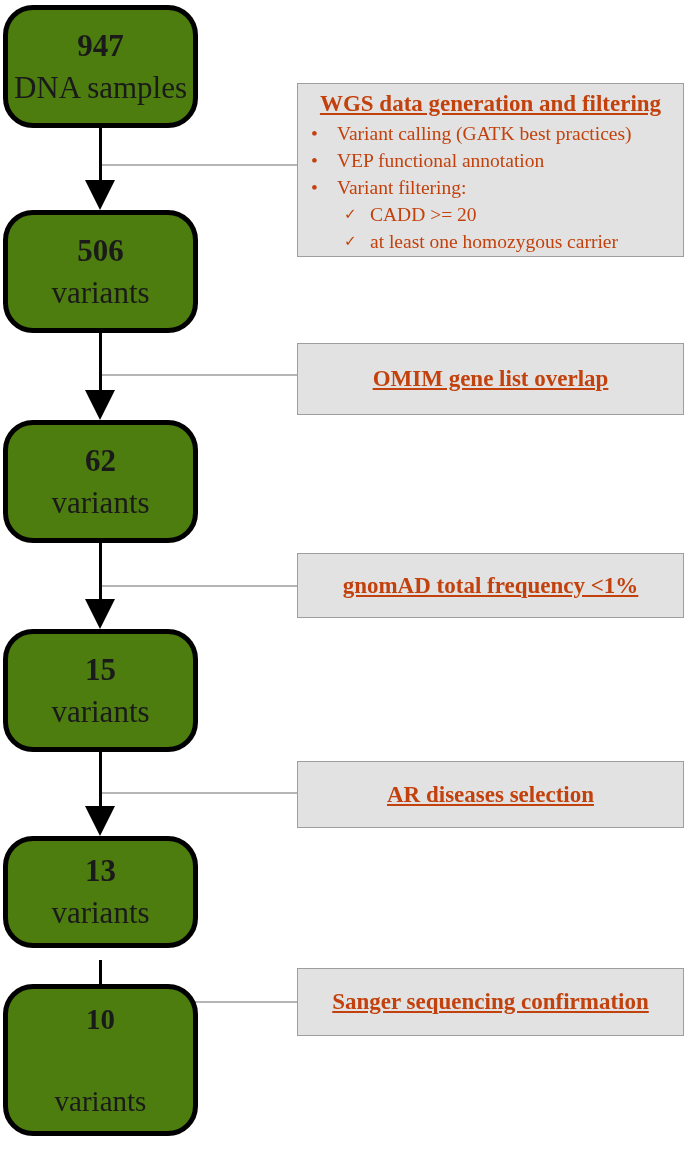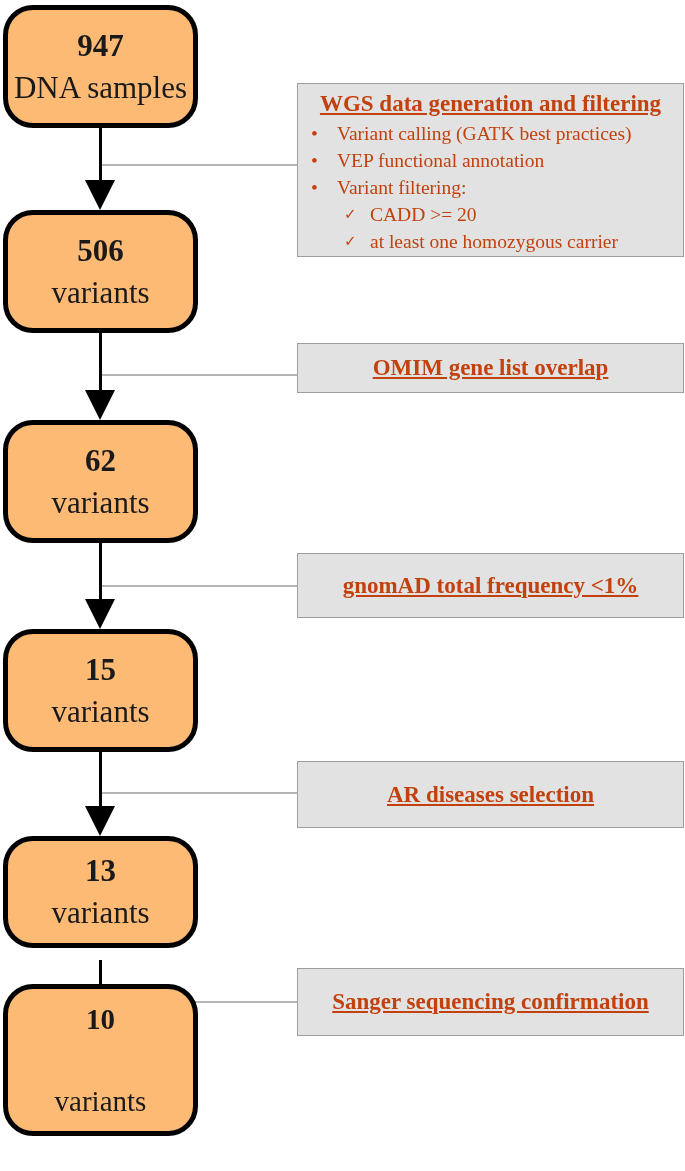--- a/index.html
+++ b/index.html
@@ -15,21 +15,21 @@
     background: #ffffff;
     overflow: hidden;
   }
 
   
   .flow-node {
     position: absolute;
     left: 3px;
     width: 195px;
     box-sizing: border-box;
-    background: #fdba74;
+    background: #4d7c0f;
     border: 5px solid #000000;
     border-radius: 30px;
     display: flex;
     flex-direction: column;
     align-items: center;
     justify-content: center;
     text-align: center;
     color: #1a1a1a;
     z-index: 2;
   }
@@ -210,21 +210,21 @@
     <div class="bullet-row sub">
       <span class="marker">✓</span>
       <span>CADD &gt;= 20</span>
     </div>
     <div class="bullet-row sub">
       <span class="marker">✓</span>
       <span>at least one homozygous carrier</span>
     </div>
   </div>
 
-  <div class="step-box simple" style="top:343px;height:50px;">
+  <div class="step-box simple" style="top:343px;height:72px;">
     <div class="step-title">OMIM gene list overlap</div>
   </div>
 
   <div class="step-box simple" style="top:553px;height:65px;">
     <div class="step-title">gnomAD total frequency &lt;1%</div>
   </div>
 
   <div class="step-box simple" style="top:761px;height:67px;">
     <div class="step-title">AR diseases selection</div>
   </div>

